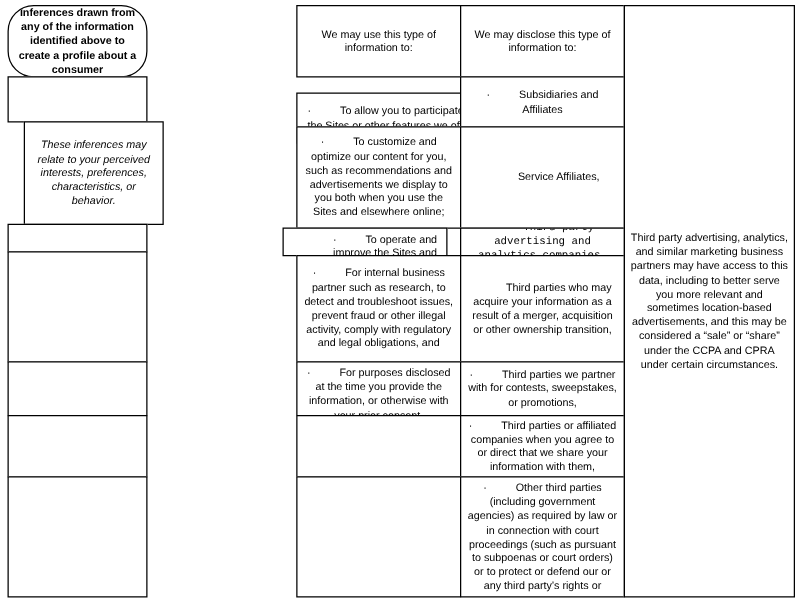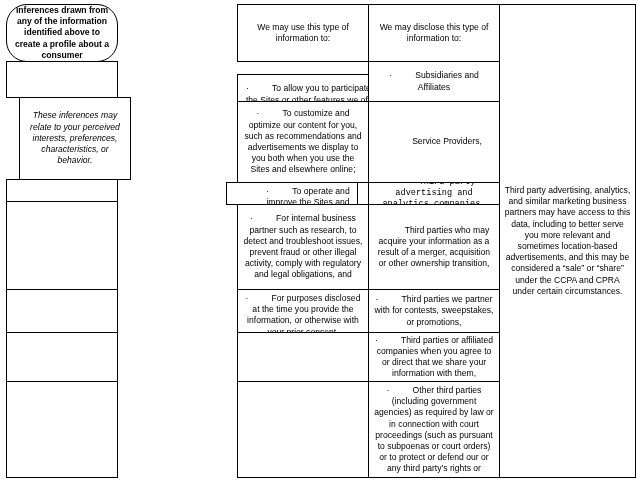--- a/index.html
+++ b/index.html
@@ -141,21 +141,21 @@
 
   <div class="cell vcenter" style="left:362px; top:0px; width:132px; height:58px;">
     <div class="inner">We may disclose this type of information to:</div>
   </div>
 
   <div class="cell vcenter bullet" style="left:362px; top:57px; width:132px; height:41px;">
     <div class="inner"><span class="mk">·</span><span>Subsidiaries and Affiliates</span></div>
   </div>
 
   <div class="cell vcenter bullet" style="left:362px; top:97px; width:132px; height:82px;">
-    <div class="inner"><span class="mk"></span><span>Service Providers,</span></div>
+    <div class="inner"><span class="mk"></span><span>Service Affiliates,</span></div>
   </div>
 
   <div class="cell vcenter bullet" style="left:362px; top:178px; width:132px; height:23px;font-family:Liberation Mono, monospace;">
     <div class="inner"><span class="mk">·</span><span>Third party advertising and analytics companies,</span></div>
   </div>
 
   <div class="cell vcenter bullet" style="left:362px; top:200px; width:132px; height:86px;">
     <div class="inner"><span class="mk"></span><span>Third parties who may acquire your information as a result of a merger, acquisition or other ownership transition,</span></div>
   </div>
 

